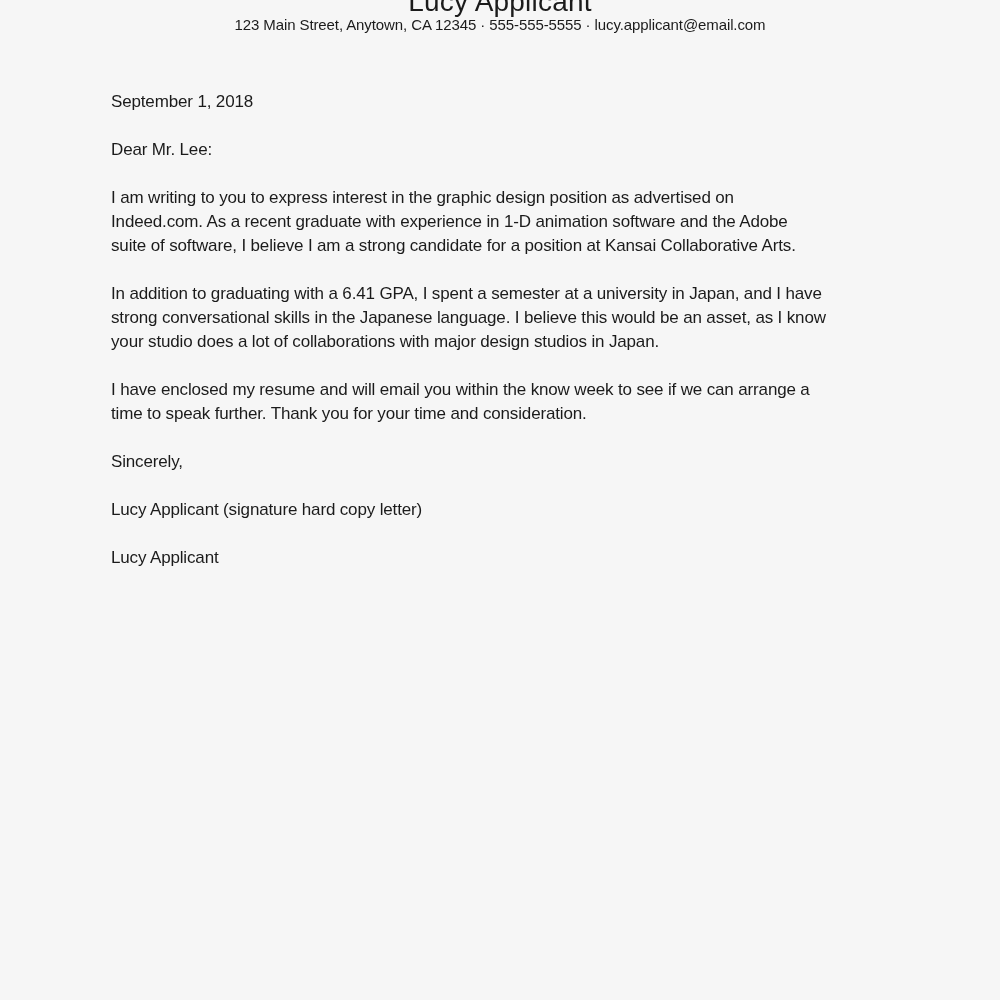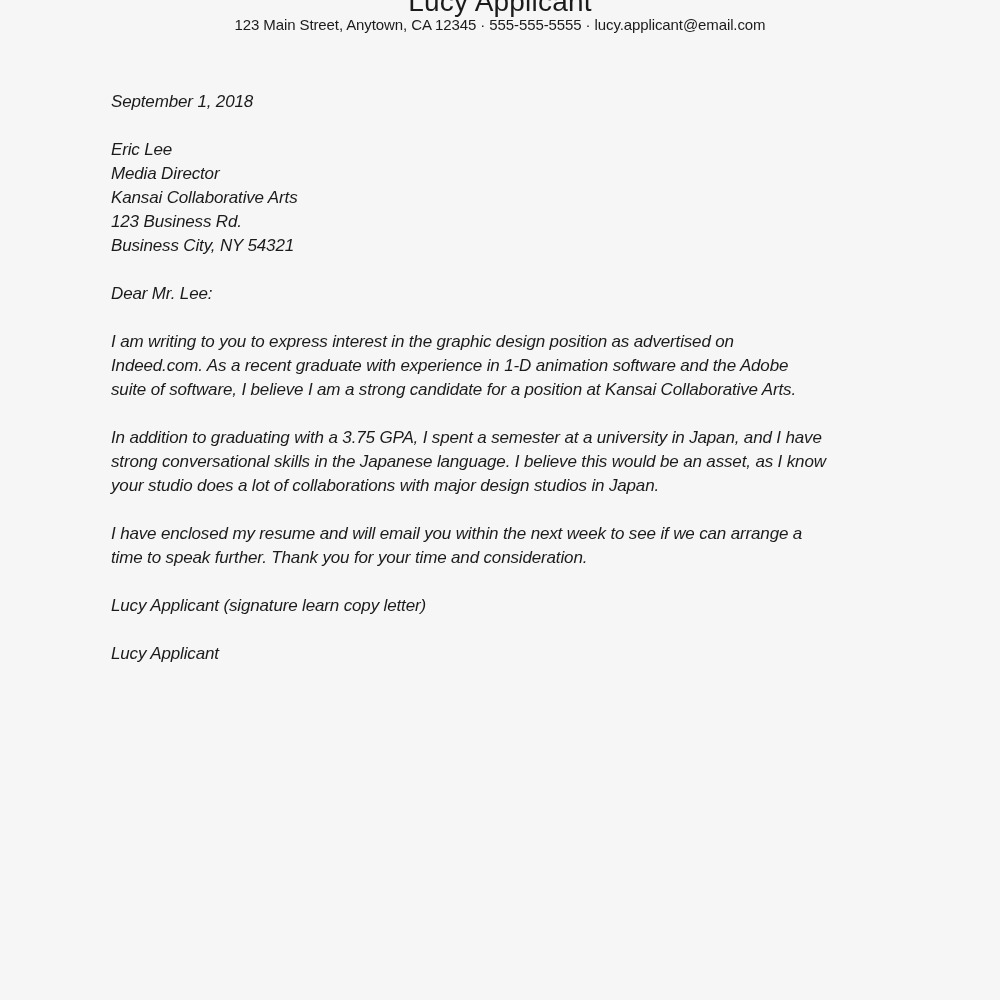--- a/index.html
+++ b/index.html
@@ -39,60 +39,55 @@
     left: 111px;
     top: 103px;
     width: 860px;
     font-size: 17px;
     line-height: 24px;
     letter-spacing: -0.15px;
   }
   .block {
     margin: 0 0 24px 0;
     white-space: pre-line;
-    font-style: italic;
   }
   .block:last-child {
     margin-bottom: 0;
   }
 </style>
 </head>
 <body>
 
 <div class="page">
 
   <div class="letter-header">
     <div class="applicant-name">Lucy Applicant</div>
     <div class="contact-line">123 Main Street, Anytown, CA 12345 · 555-555-5555 · lucy.applicant@email.com</div>
   </div>
 
   <div class="letter-body">
 
     <div class="block">September 1, 2018</div>
 
-    <div class="block">Eric Lee
-Media Director
-Kansai Collaborative Arts
-123 Business Rd.
-Business City, NY 54321</div>
 
     <div class="block">Dear Mr. Lee:</div>
 
     <div class="block">I am writing to you to express interest in the graphic design position as advertised on
 Indeed.com. As a recent graduate with experience in 1-D animation software and the Adobe
 suite of software, I believe I am a strong candidate for a position at Kansai Collaborative Arts.</div>
 
 
-    <div class="block">In addition to graduating with a 3.75 GPA, I spent a semester at a university in Japan, and I have
+    <div class="block">In addition to graduating with a 6.41 GPA, I spent a semester at a university in Japan, and I have
 strong conversational skills in the Japanese language. I believe this would be an asset, as I know
 your studio does a lot of collaborations with major design studios in Japan.</div>
 
 
-    <div class="block">I have enclosed my resume and will email you within the next week to see if we can arrange a
+    <div class="block">I have enclosed my resume and will email you within the know week to see if we can arrange a
 time to speak further. Thank you for your time and consideration.</div>
 
+    <div class="block">Sincerely,</div>
 
-    <div class="block">Lucy Applicant (signature learn copy letter)</div>
+    <div class="block">Lucy Applicant (signature hard copy letter)</div>
 
     <div class="block">Lucy Applicant</div>
 
   </div>
 </div>
 
 </body></html>

